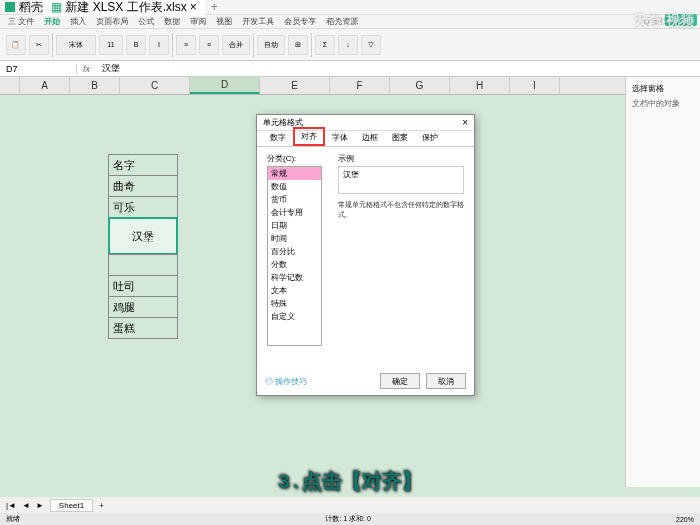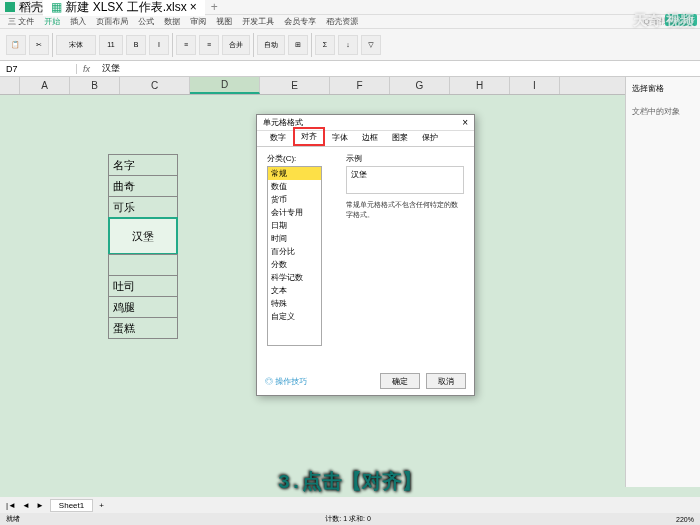--- a/index.html
+++ b/index.html
@@ -26,26 +26,26 @@
 .data-col { position: absolute; left: 108px; top: 60px; width: 70px; }
 .data-cell { height: 22px; border: 1px solid #888; background: #d4e8d8; display: flex; align-items: center; padding: 0 4px; font-size: 11px; margin-top: -1px; }
 .data-cell.tall { height: 38px; justify-content: center; border: 2px solid #2a8; background: #e8f4ea; }
 .right-panel { position: absolute; right: 0; top: 77px; width: 75px; height: 410px; background: #f8f8f8; border-left: 1px solid #ccc; padding: 6px; font-size: 8px; }
 .dialog { position: absolute; left: 256px; top: 114px; width: 219px; height: 282px; background: #fff; border: 1px solid #888; box-shadow: 2px 2px 8px rgba(0,0,0,0.3); font-size: 8px; z-index: 10; }
 .dlg-title { height: 16px; display: flex; align-items: center; justify-content: space-between; padding: 0 6px; border-bottom: 1px solid #ddd; }
 .dlg-close { font-size: 10px; cursor: pointer; }
 .dlg-tabs { height: 16px; display: flex; align-items: flex-end; padding: 0 6px; gap: 0; border-bottom: 1px solid #ccc; }
 .dlg-tab { padding: 2px 6px; border: 1px solid transparent; font-size: 8px; }
 .dlg-tab.hl { border: 2px solid #e33; }
-.dlg-body { padding: 6px 10px; display: flex; gap: 24px; height: 220px; justify-content: space-between; }
+.dlg-body { padding: 6px 10px; display: flex; gap: 16px; height: 220px; justify-content: space-between; }
 .dlg-left { width: 55px; }
 .dlg-label { font-size: 8px; margin-bottom: 2px; }
 .dlg-list { border: 1px solid #aaa; height: 180px; font-size: 8px; }
 .dlg-list div { padding: 1px 3px; }
-.dlg-list div.sel { background: #fde047; }
+.dlg-list div.sel { background: #f9a8d4; }
 .dlg-right { flex: 1; }
 .dlg-sample { border: 1px solid #ccc; height: 28px; padding: 2px 4px; margin-bottom: 6px; }
 .dlg-desc { font-size: 7px; margin-top: 6px; color: #333; }
 .dlg-footer { position: absolute; bottom: 6px; left: 8px; right: 8px; display: flex; justify-content: space-between; align-items: center; }
 .dlg-btn { width: 40px; height: 16px; border: 1px solid #aaa; background: #f0f0f0; font-size: 8px; display: flex; align-items: center; justify-content: center; }
 .dlg-link { color: #39c; font-size: 8px; }
 .caption { position: absolute; bottom: 30px; left: 50%; transform: translateX(-50%); font-size: 20px; color: #0f766e; text-shadow: 1px 1px 3px #000, -1px -1px 3px #000; font-weight: bold; z-index: 20; font-family: Liberation Mono, monospace; }
 .sheet-tabs { position: absolute; bottom: 12px; left: 0; height: 16px; background: #f0f0f0; width: 100%; display: flex; align-items: center; padding: 0 6px; font-size: 8px; gap: 6px; }
 .sheet-tab { padding: 1px 8px; background: #fff; border: 1px solid #ccc; }
 .statusbar { position: absolute; bottom: 0; left: 0; height: 12px; width: 100%; background: #e8e8e8; display: flex; align-items: center; padding: 0 6px; font-size: 7px; justify-content: space-between; }
@@ -64,21 +64,21 @@
     <span>×</span>
   </div>
   <span class="new-tab">+</span>
 </div>
 
 <div class="watermark">天奇·视频</div>
 <div class="top-right-btn">在线上传</div>
 
 <div class="menubar">
   <span>三 文件</span>
-  <span style="color:#2a7;font-weight:normal">开始</span>
+  <span style="color:#2a7;font-weight:bold">开始</span>
   <span>插入</span>
   <span>页面布局</span>
   <span>公式</span>
   <span>数据</span>
   <span>审阅</span>
   <span>视图</span>
   <span>开发工具</span>
   <span>会员专享</span>
   <span>稻壳资源</span>
   <span style="margin-left:auto;color:#aaa">Q 查找或模板</span>
@@ -134,21 +134,21 @@
         <div class="data-cell"></div>
         <div class="data-cell">吐司</div>
         <div class="data-cell">鸡腿</div>
         <div class="data-cell">蛋糕</div>
       </div>
     </div>
   </div>
 </div>
 
 <div class="right-panel">
-  <div style="margin-bottom:12px">选择窗格</div>
+  <div style="margin-bottom:4px">选择窗格</div>
   <div style="color:#666">文档中的对象</div>
 </div>
 
 <div class="dialog">
   <div class="dlg-title">
     <span>单元格格式</span>
     <span class="dlg-close">×</span>
   </div>
   <div class="dlg-tabs">
     <div class="dlg-tab">数字</div>

